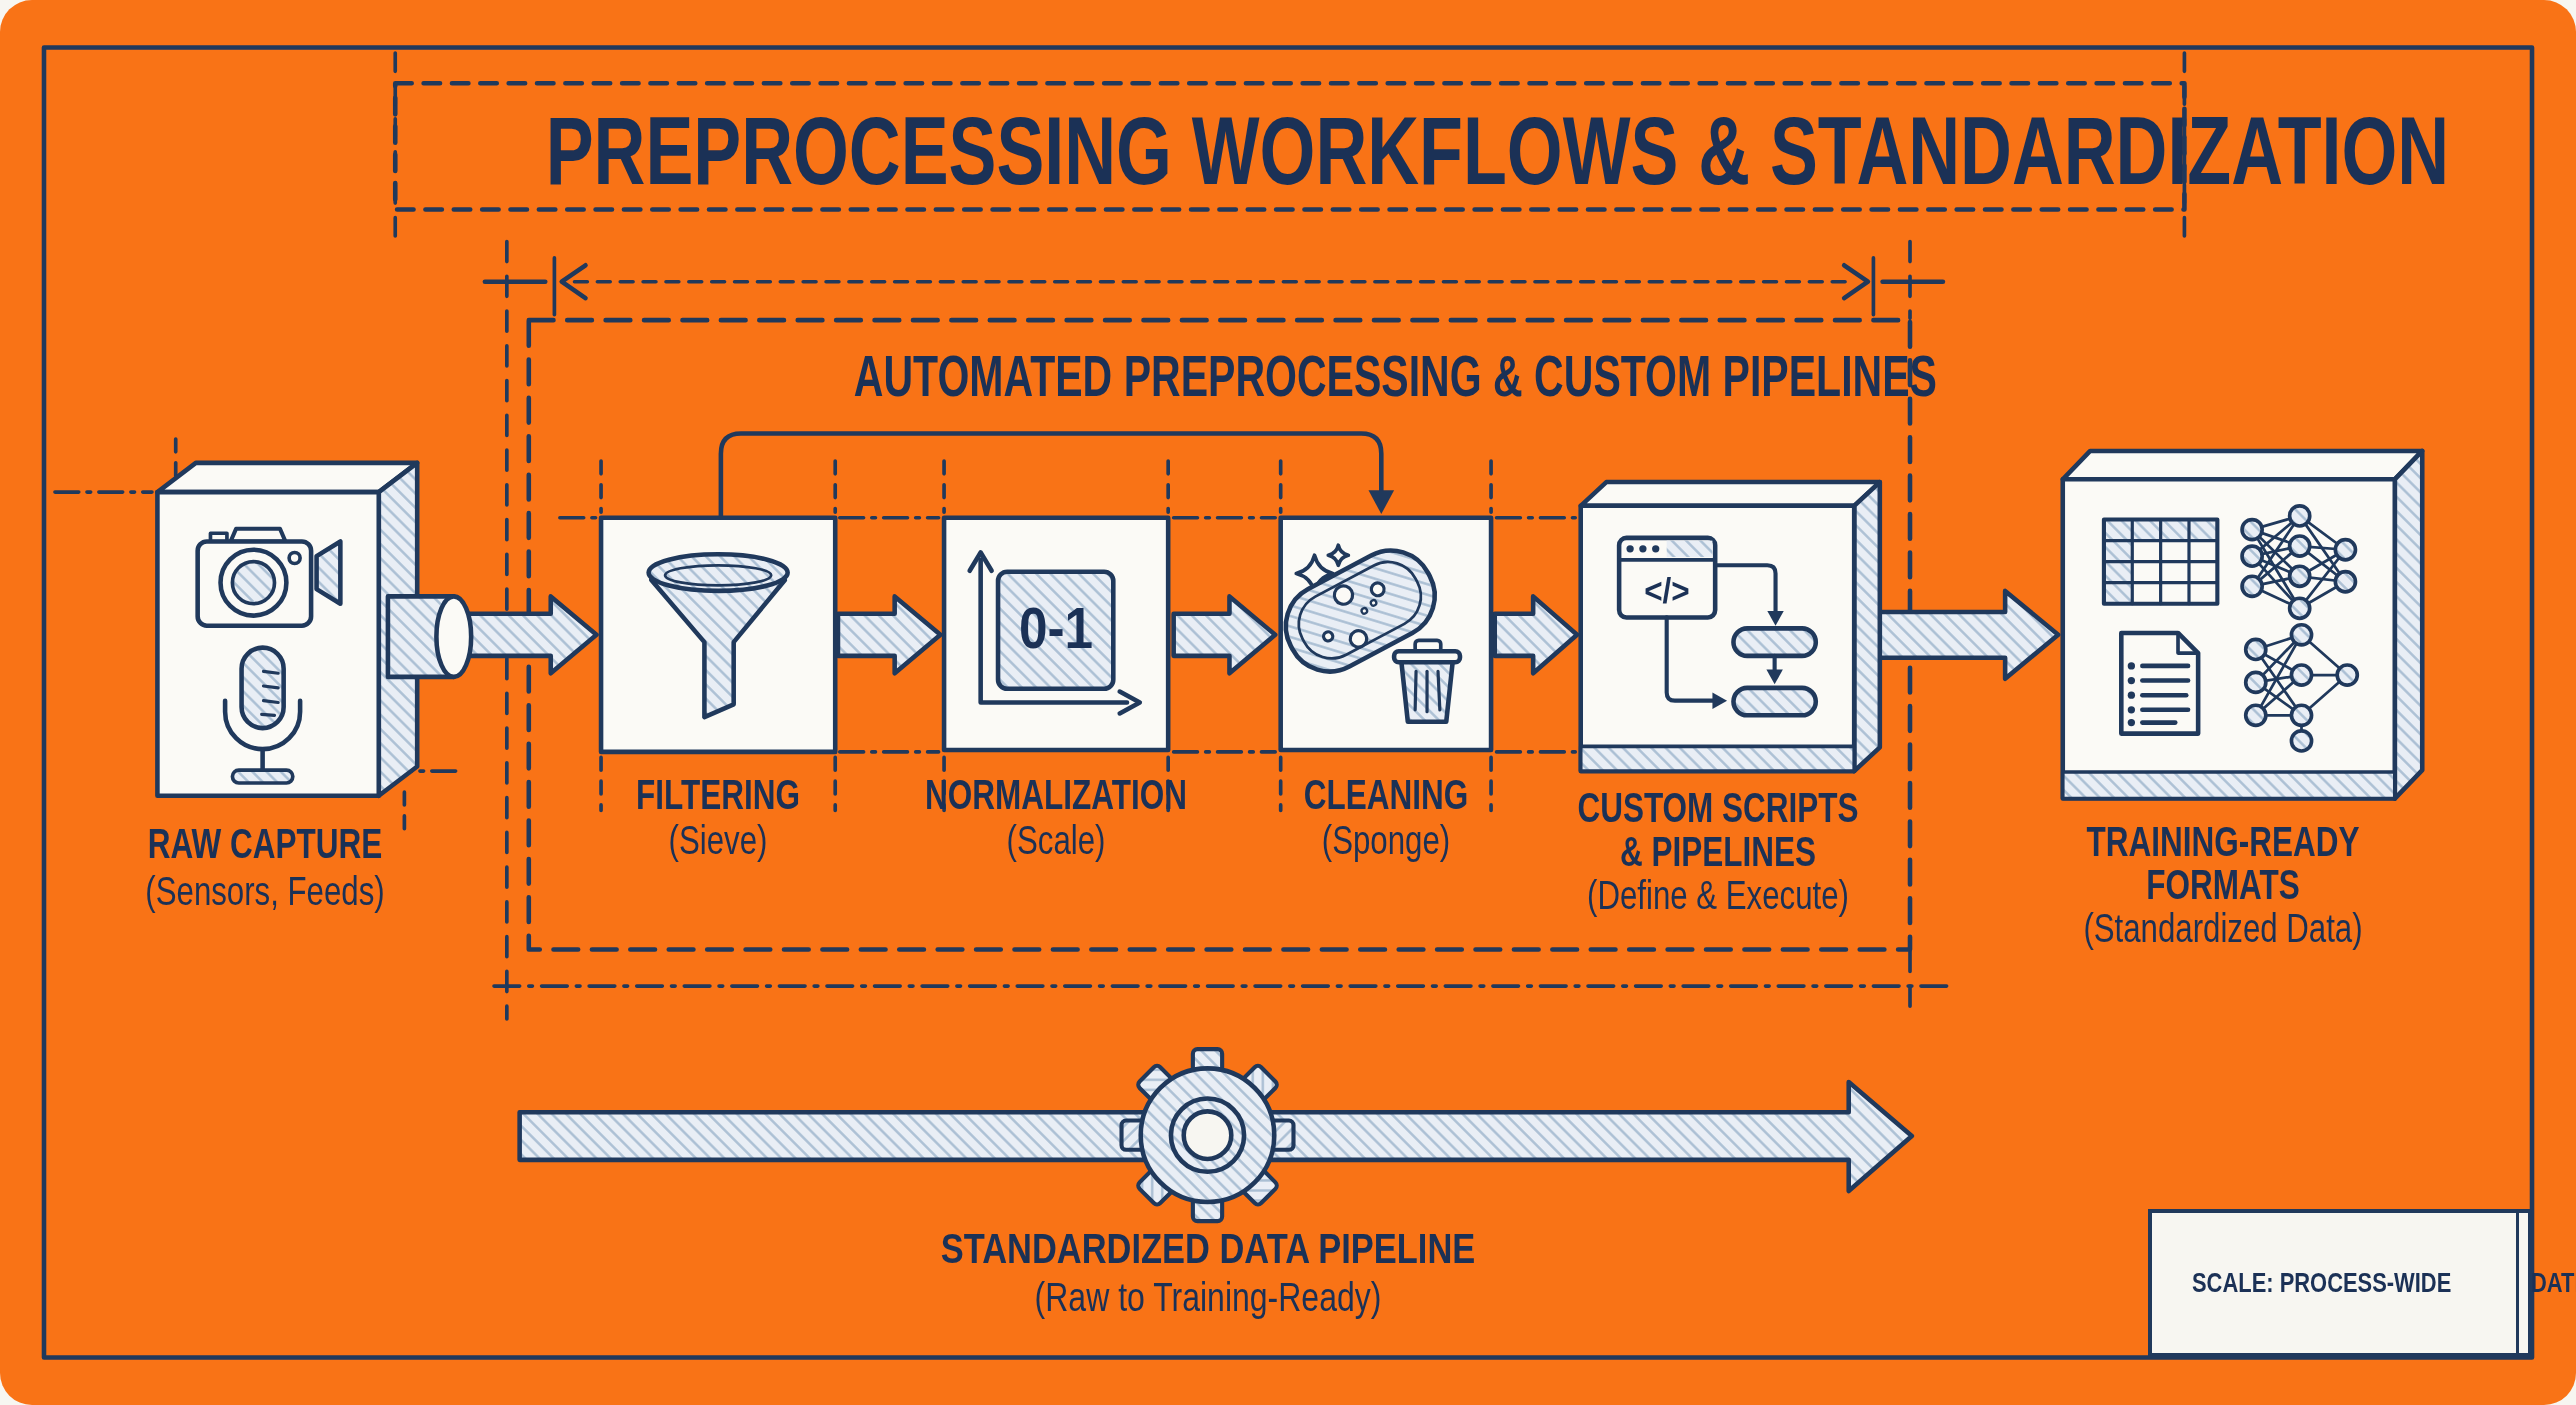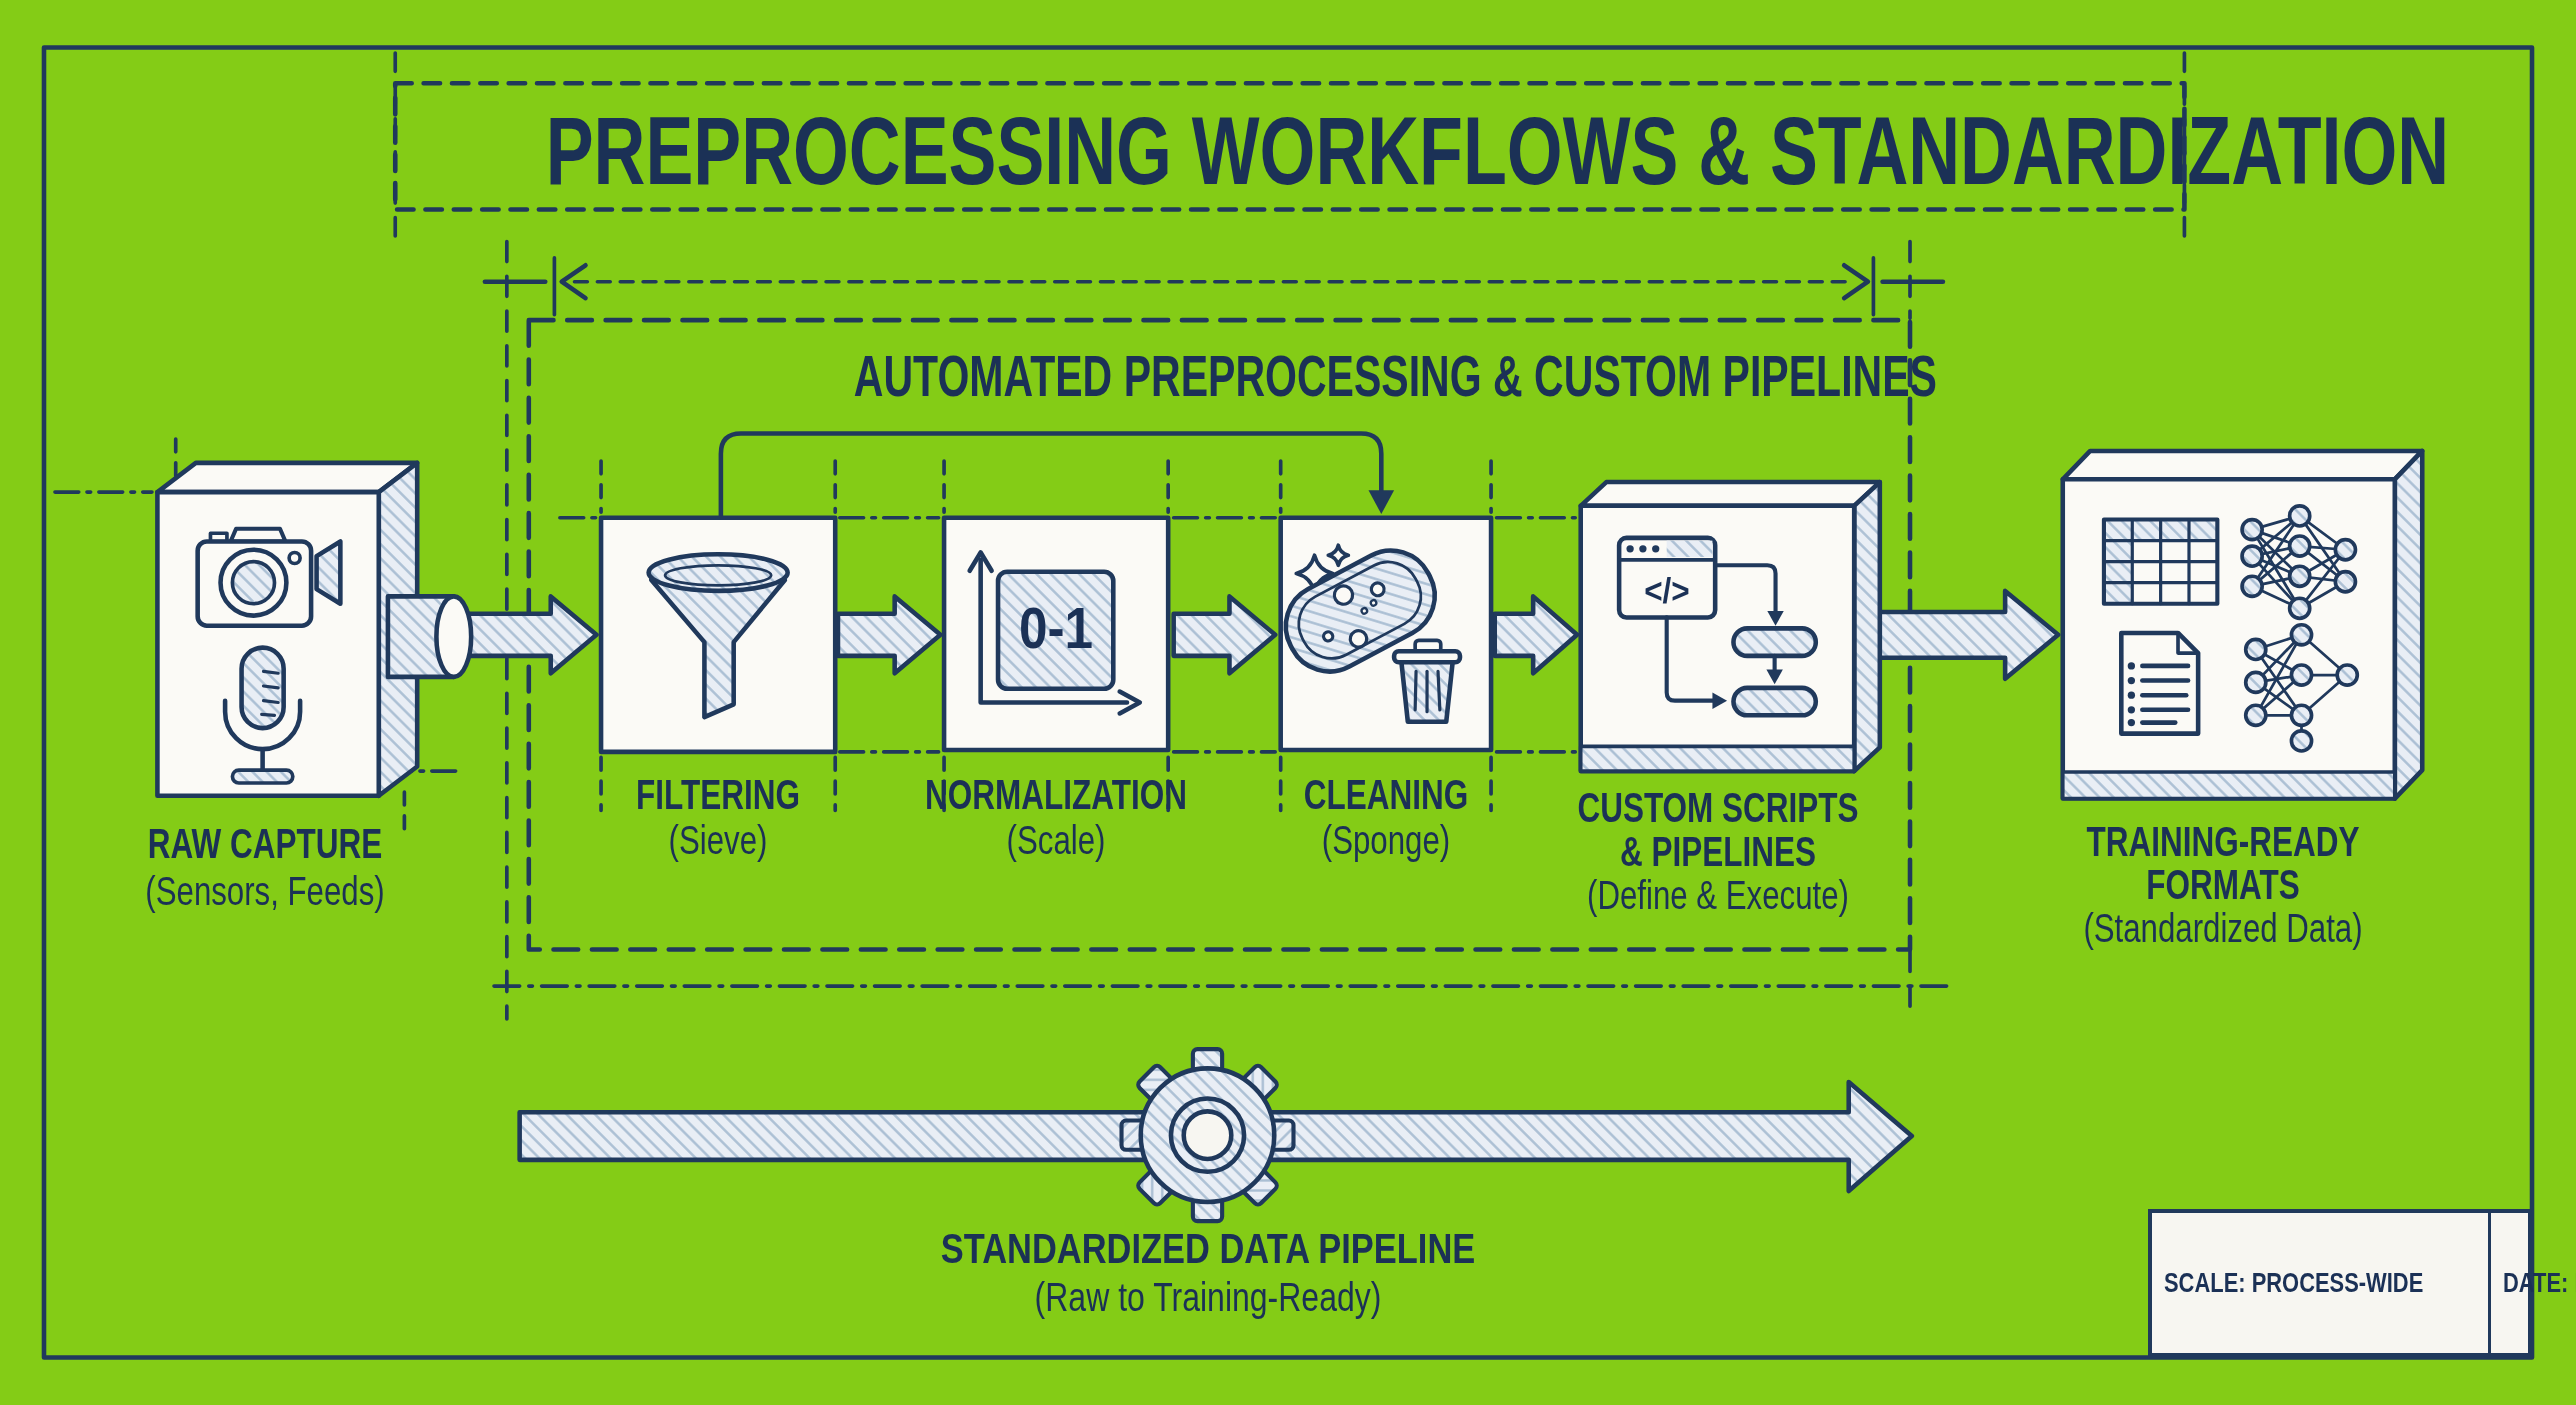--- a/index.html
+++ b/index.html
@@ -1,36 +1,36 @@
 <!DOCTYPE html>
 <html style="font-size:14.6px"><head>
 <meta charset="utf-8">
 <style>
   html,body{margin:0;padding:0;background:#f7f6f1;}
-  #canvas{position:relative;width:2576px;height:1405px;background:#84cc16;overflow:hidden;
-          font-family:"Liberation Sans", sans-serif;}
+  #canvas{position:relative;width:2576px;height:1405px;background:#f97316;overflow:hidden;
+          font-family:"Liberation Sans", sans-serif;border-radius:32px;}
   #art{position:absolute;left:0;top:0;}
   #art rect,#art path,#art polygon,#art polyline,#art line,#art ellipse,#art circle{
       stroke-linejoin:round;stroke-linecap:round;}
   .lb{position:absolute;white-space:nowrap;color:#1b3156;line-height:1;
       transform-origin:50% 0;text-align:center;}
   .ctr{width:1006px;margin-left:-503px;}
   .big{font-size:97px;font-weight:700;transform:scaleX(0.74);letter-spacing:0px;width:2013px;margin-left:-1006px;}
   .grp{font-size:57px;font-weight:700;transform:scaleX(0.72);}
   .t1{font-size:42px;font-weight:700;transform:scaleX(0.75);}
   .t2{font-size:40px;font-weight:400;transform:scaleX(0.78);}
   .pip1{font-size:42px;font-weight:700;transform:scaleX(0.82);}
   .pip2{font-size:40px;font-weight:400;transform:scaleX(0.80);}
   .icotext{font-weight:700;transform:scaleX(0.9);}
   
   #tblock{position:absolute;left:2148px;top:1209px;width:384px;height:148px;
           border:4.6px solid #20395c;box-sizing:border-box;background:#f7f6f1;
           display:flex;flex-direction:column;}
   #tblock .row{display:flex;flex:1;border-top:3.7px solid #20395c;min-height:0;}
-  #tblock .row:first-child{border-top:none;}
+  #tblock .row:first-child{border-top:none;padding-left:28px;}
   #tblock .cell{display:flex;align-items:center;padding-left:12px;box-sizing:border-box;}
   #tblock .cell.div{border-right:3.7px solid #20395c;}
   #tblock span{font-size:27.4px;font-weight:700;color:#1b3156;white-space:nowrap;
                transform:scaleX(0.8);transform-origin:0 50%;line-height:1;}
 </style>
 </head>
 <body>
 
 <div id="canvas">
 

